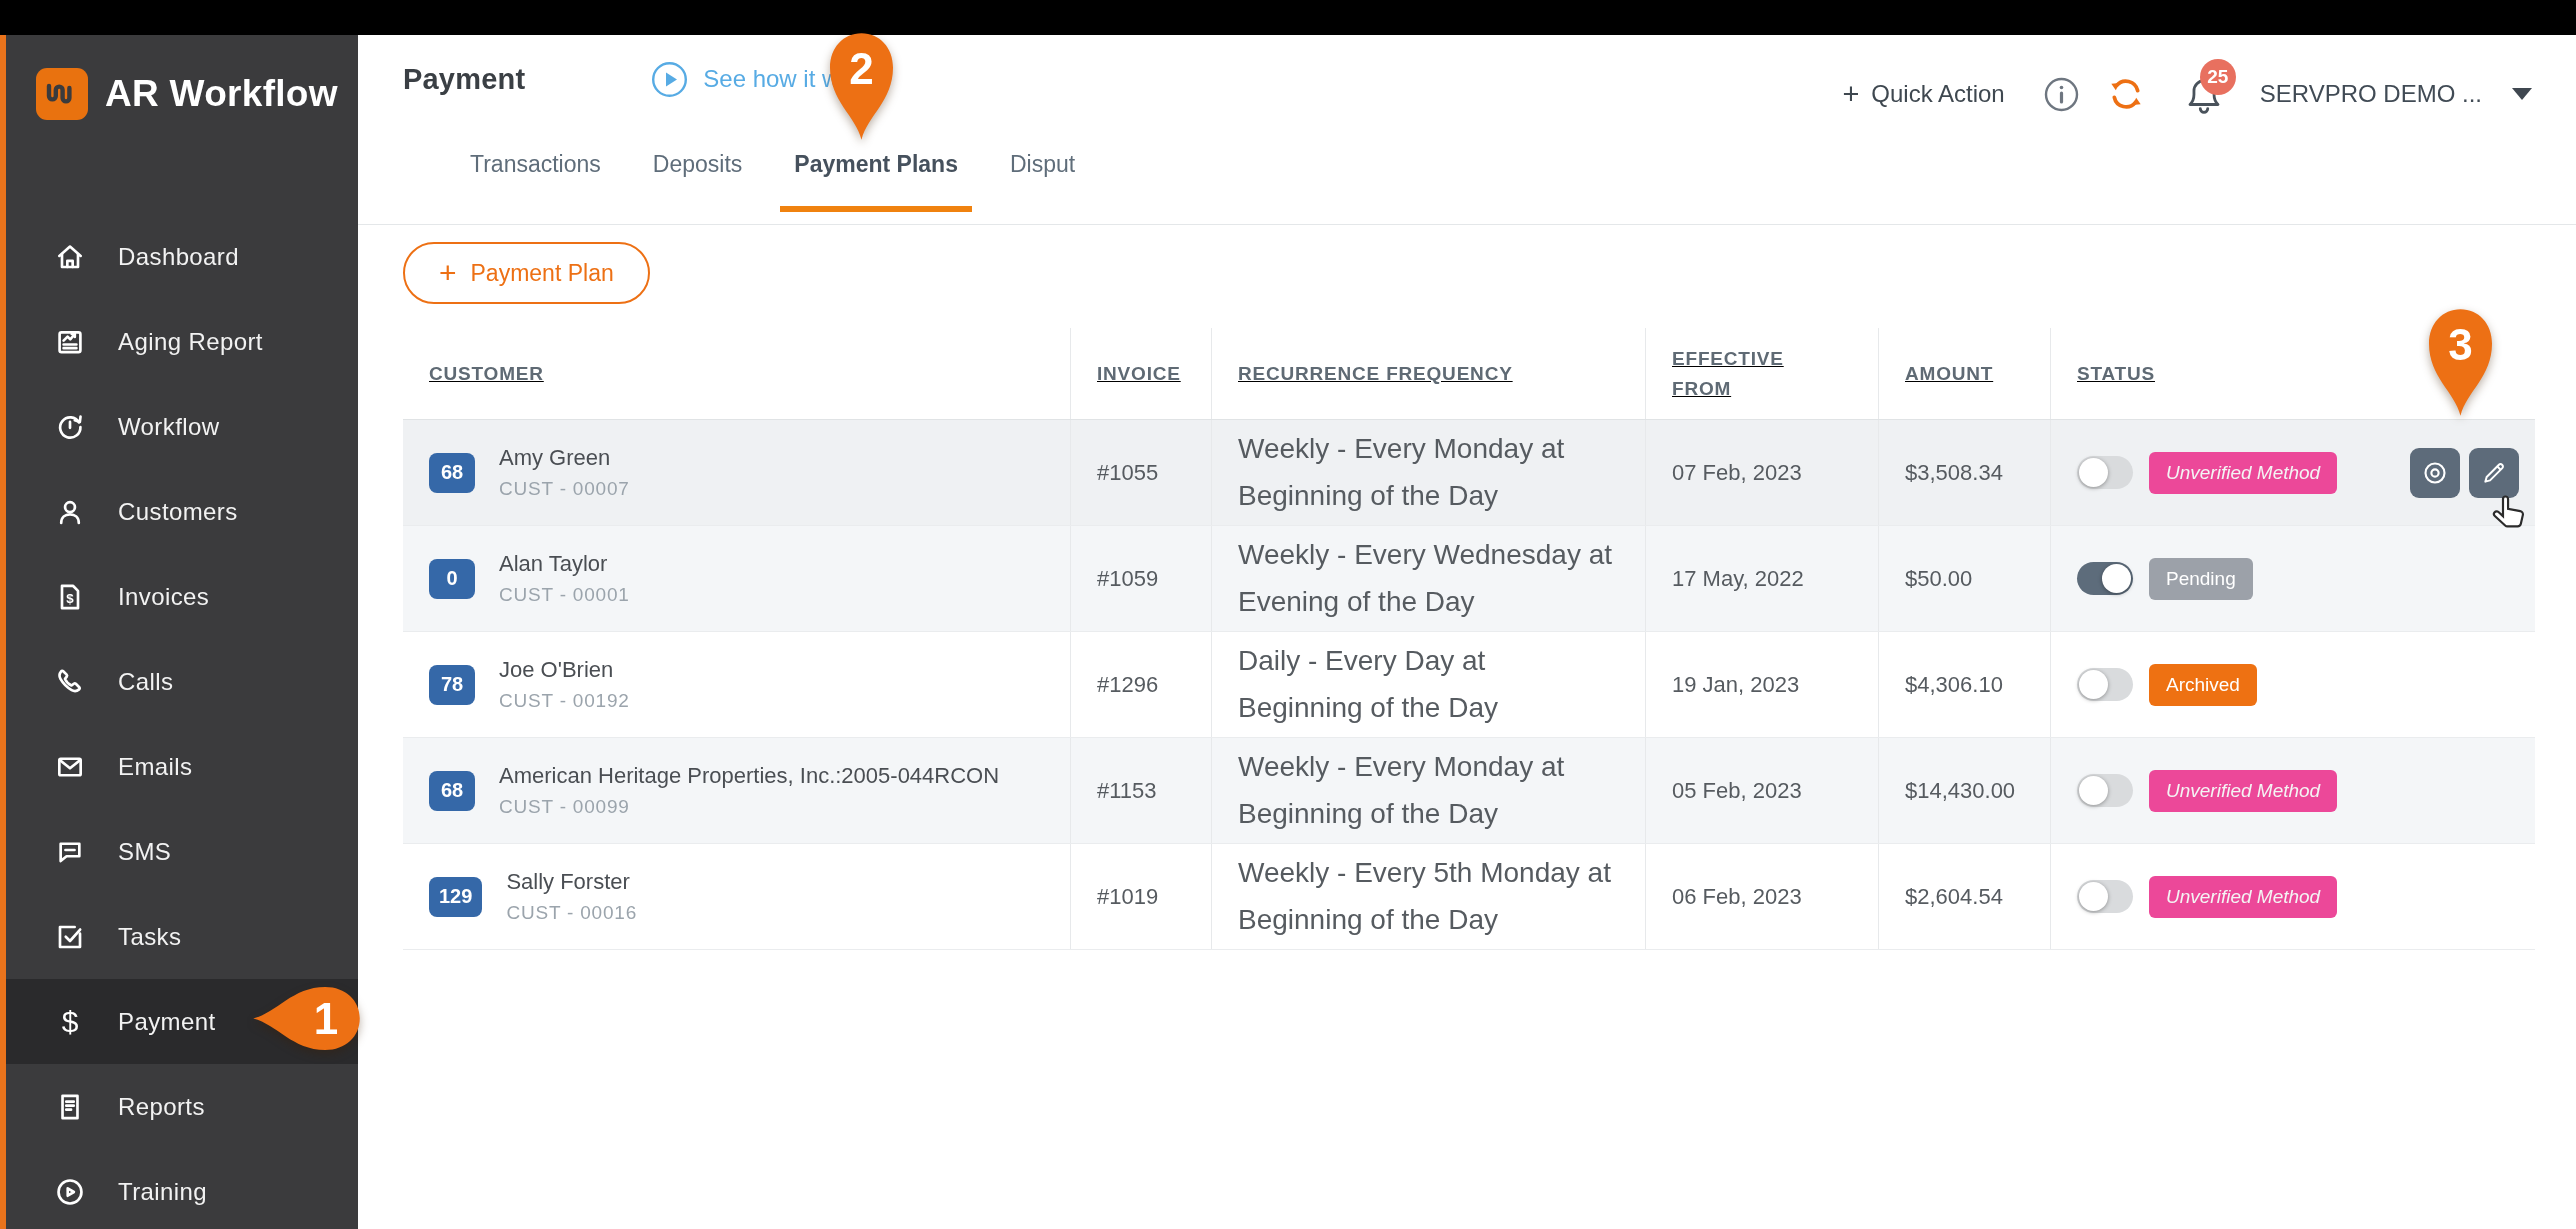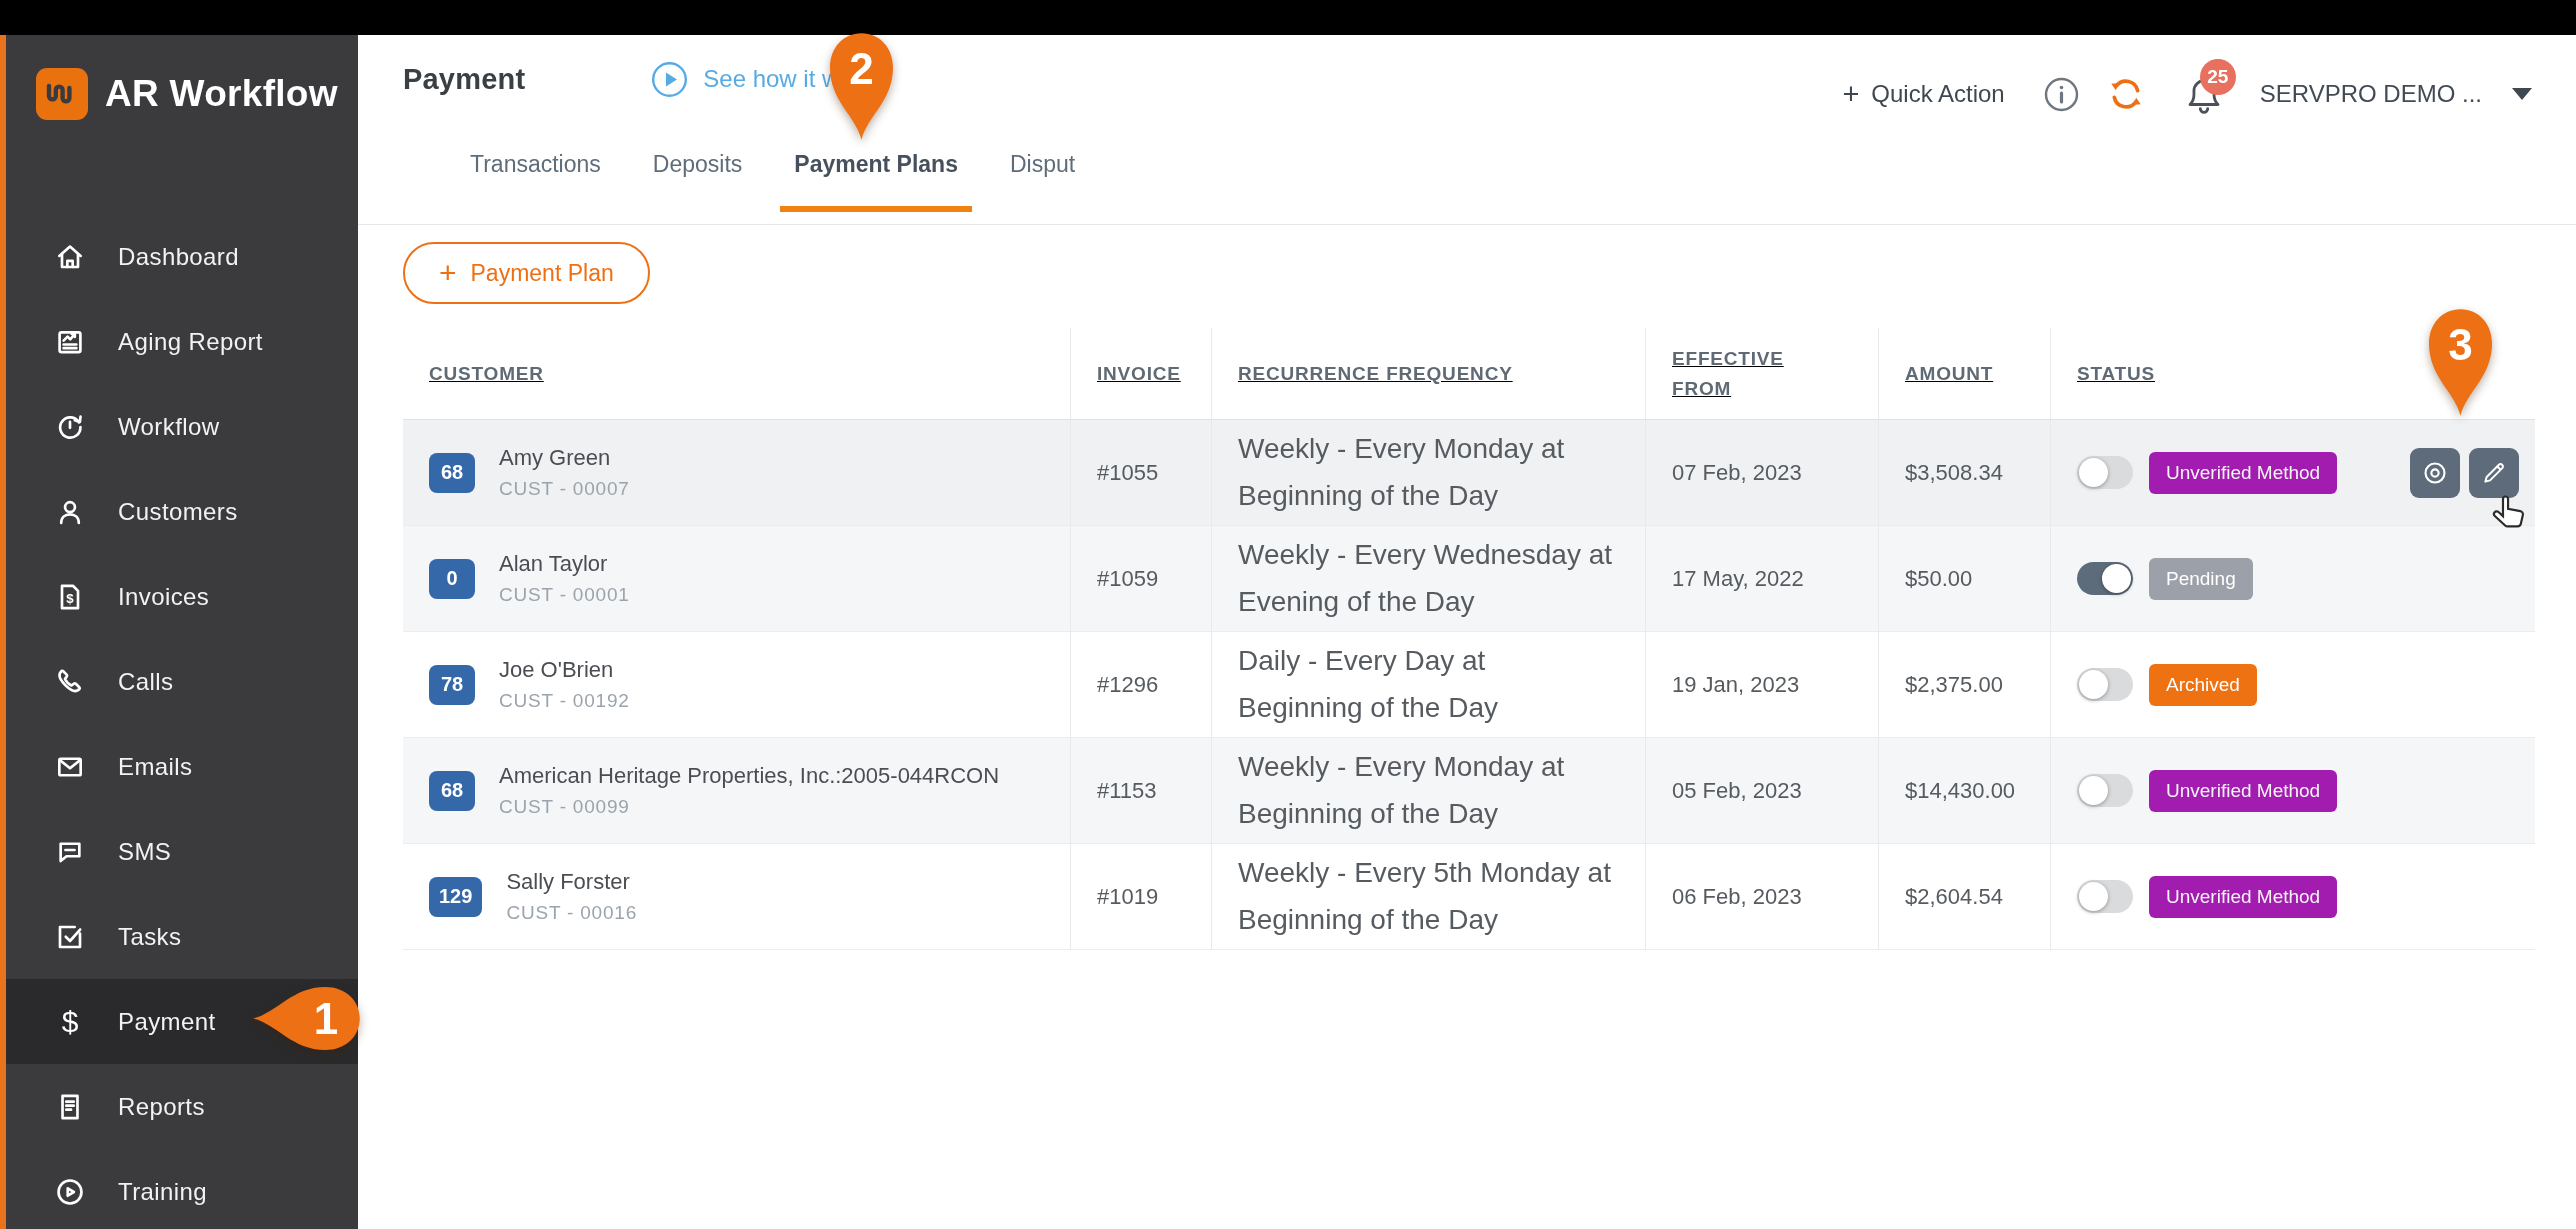--- a/index.html
+++ b/index.html
@@ -72,21 +72,21 @@
   .plain-txt{font-size:22px;color:#565B60;}
   .recur-txt{font-size:28px;color:#565B60;line-height:1.65;padding-right:30px;}
 
   .toggle{width:56px;height:33px;border-radius:17px;background:#D9DBDD;position:relative;flex:none;cursor:pointer;}
   .toggle.on{background:#5D6C7B;}
   .knob{position:absolute;top:2px;left:2px;width:29px;height:29px;border-radius:50%;background:#fff;box-shadow:0 1px 4px rgba(0,0,0,.35);}
   .toggle.on .knob{left:auto;right:2px;}
 
   .status-badge{height:42px;padding:0 17px;border-radius:6px;color:#fff;font-size:19px;display:flex;align-items:center;
     margin-left:16px;white-space:nowrap;}
-  .st-unverified{background:#a21caf;color:#F4F4F4;}
+  .st-unverified{background:#ec4899;color:#F4F4F4;font-style:italic;}
   .st-pending{background:#9CA1A9;}
   .st-archived{background:#EE7112;}
 
   .row-actions{margin-left:auto;margin-right:16px;display:flex;align-items:center;gap:9px;}
   .act-btn{width:50px;height:50px;border-radius:9px;background:#5D6B7A;display:flex;align-items:center;justify-content:center;cursor:pointer;}
 
   
   .marker{position:absolute;filter:drop-shadow(0 4px 5px rgba(60,30,0,.35));}
   .marker svg path{fill:#ED7014;}
   .marker .num{position:absolute;color:#fff;font-size:44px;font-weight:bold;text-align:center;}
@@ -364,21 +364,21 @@
             <div>
               <div class="cust-name">Joe O'Brien</div>
               <div class="cust-id">CUST - 00192</div>
             </div>
           </div>
           <div class="cell c1 vline plain-txt">#1296</div>
           <div class="cell c2 vline">
             <div class="recur-txt">Daily - Every Day at Beginning of the Day</div>
           </div>
           <div class="cell c3 vline plain-txt">19 Jan, 2023</div>
-          <div class="cell c4 vline plain-txt">$2,375.00</div>
+          <div class="cell c4 vline plain-txt">$4,306.10</div>
           <div class="cell c5">
             <div class="toggle">
               <div class="knob"></div>
             </div>
             <div class="status-badge st-archived">Archived</div>
           </div>
         </div>
         <div class="trow shaded">
           <div class="cell c0 vline">
             <div class="cust-badge">68</div>

